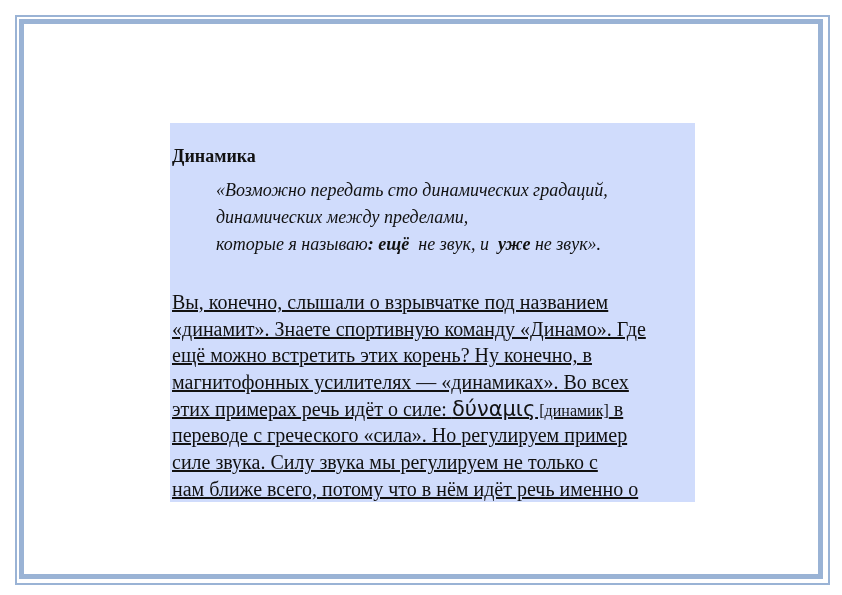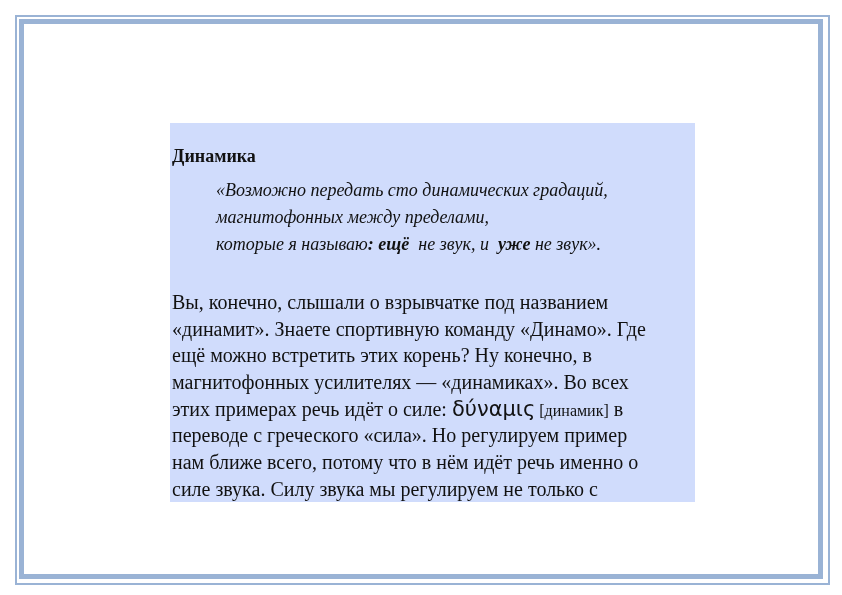--- a/index.html
+++ b/index.html
@@ -74,48 +74,48 @@
     .body-text {
       position: absolute;
       left: 2px;
       top: 166px;
       width: 522px;
       font-size: 20px;
       line-height: 26.7px;
       margin: 0;
       white-space: nowrap;
     }
-    .body-text .line { display: block; height: 26.7px; }
+    .body-text .line { display: block; height: 26.7px; text-decoration: underline; }
     .greek {
       font-family: "DejaVu Sans", sans-serif;
       font-size: 21px;
     }
     .bracket {
       font-size: 16px;
     }
   </style>
 </head>
 <body>
 
 <div class="frame-outer"></div>
 <div class="frame-inner"></div>
 <div class="slide"></div>
 
 <div class="textbox">
   <h1 class="title">Динамика</h1>
 
   <p class="quote">
     <span class="line">«Возможно передать сто динамических градаций,</span>
-    <span class="line">магнитофонных между пределами,</span>
+    <span class="line">динамических между пределами,</span>
     <span class="line"><span>которые я называю</span><b>: </b><b>ещё</b><span style="white-space:pre">  не звук, и  </span><b>уже</b><span style="white-space:pre"> не звук».</span></span>
   </p>
 
   <p class="body-text">
     <span class="line">Вы, конечно, слышали о взрывчатке под названием</span>
     <span class="line">«динамит». Знаете спортивную команду «Динамо». Где</span>
     <span class="line">ещё можно встретить этих корень? Ну конечно, в</span>
     <span class="line">магнитофонных усилителях — «динамиках». Во всех</span>
     <span class="line"><span style="white-space:pre">этих примерах речь идёт о силе: </span><span class="greek">δύναμις</span><span class="bracket" style="white-space:pre"> [динамик]</span><span style="white-space:pre"> в</span></span>
     <span class="line">переводе с греческого «сила». Но регулируем пример</span>
+    <span class="line">силе звука. Силу звука мы регулируем не только с</span>
     <span class="line">нам ближе всего, потому что в нём идёт речь именно о</span>
-    <span class="line">силе звука. Силу звука мы регулируем не только с</span>
   </p>
 </div>
 
 </body></html>

